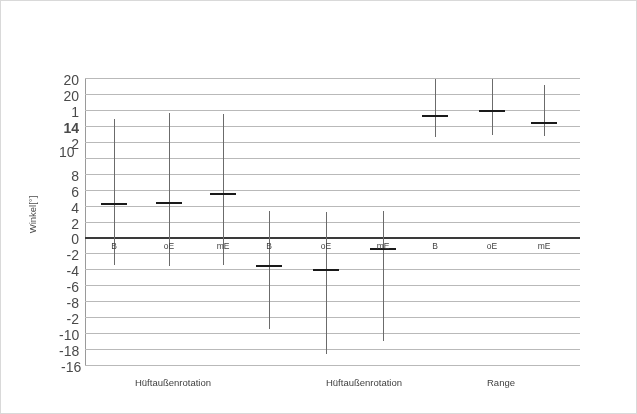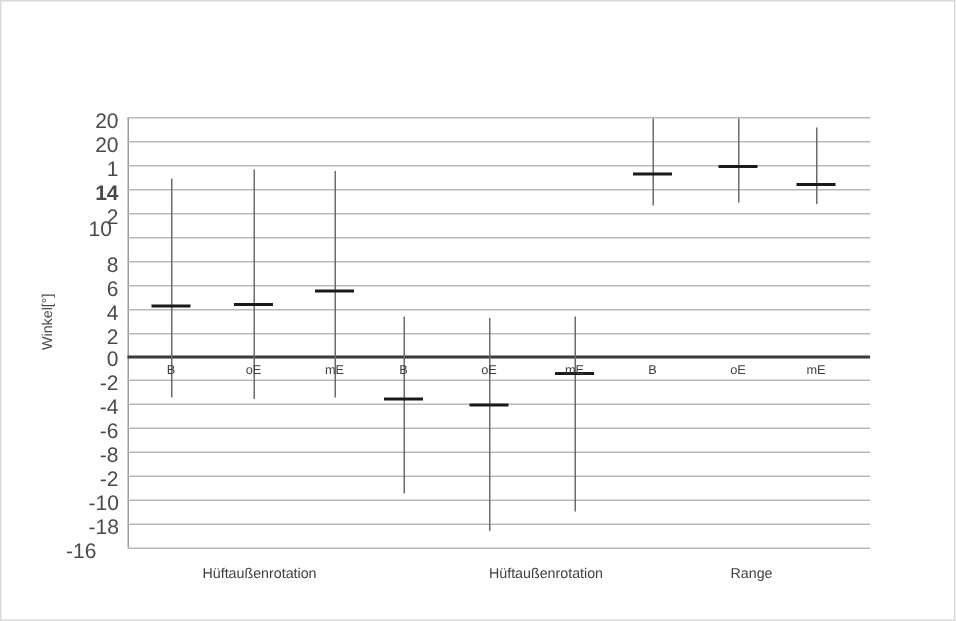--- a/index.html
+++ b/index.html
@@ -187,17 +187,17 @@
     <div class="ytick" style="left: 58px; width: 20px; text-align: right; top: 198.556px; right: auto;">4</div>
     <div class="ytick" style="left: 58px; width: 20px; text-align: right; top: 214.5px; right: auto;">2</div>
     <div class="ytick" style="left: 58px; width: 20px; text-align: right; top: 230.444px; right: auto;">0</div>
     <div class="ytick" style="left: 58px; width: 20px; text-align: right; top: 246.389px; right: auto;">-2</div>
     <div class="ytick" style="left: 58px; width: 20px; text-align: right; top: 262.333px; right: auto;">-4</div>
     <div class="ytick" style="left: 58px; width: 20px; text-align: right; top: 278.278px; right: auto;">-6</div>
     <div class="ytick" style="left: 58px; width: 20px; text-align: right; top: 294.222px; right: auto;">-8</div>
     <div class="ytick" style="left: 58px; width: 20px; text-align: right; top: 310.167px; right: auto;">-2</div>
     <div class="ytick" style="left: 58px; width: 20px; text-align: right; top: 326.111px; right: auto;">-10</div>
     <div class="ytick" style="left: 58px; width: 20px; text-align: right; top: 342.056px; right: auto;">-18</div>
-    <div class="ytick" style="left: 43px; width: 20px; text-align: left; top: 358px; right: auto;">-16</div>
+    <div class="ytick" style="left: 60px; width: 20px; text-align: left; top: 358px; right: auto;">-16</div>
     <div class="group-label" style="left: 172px; top: 376px;">Hüftaußenrotation</div>
     <div class="group-label" style="left: 363px; top: 376px;">Hüftaußenrotation</div>
     <div class="group-label" style="left: 500px; top: 376px;">Range</div>
   </div>
 
 </body></html>

